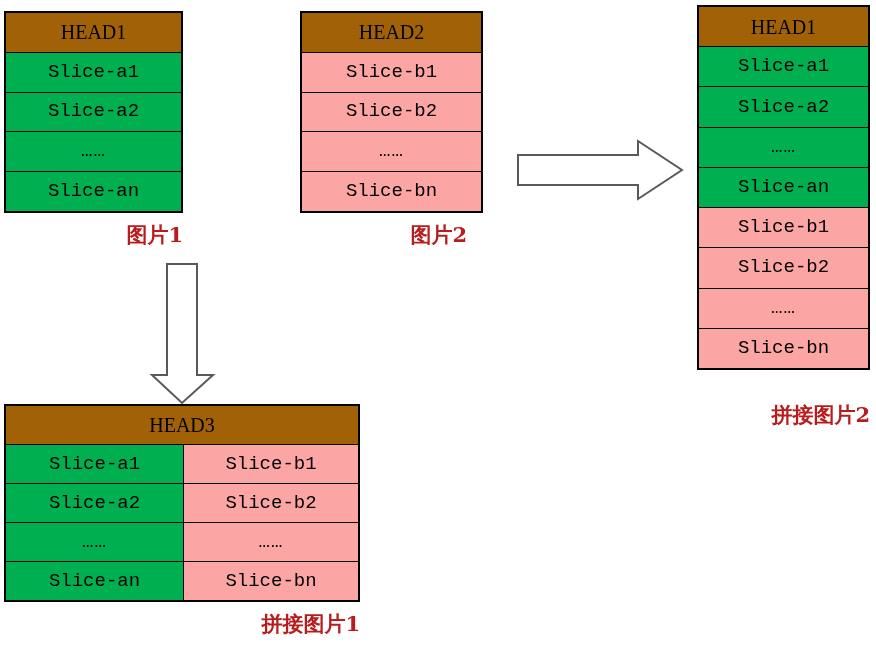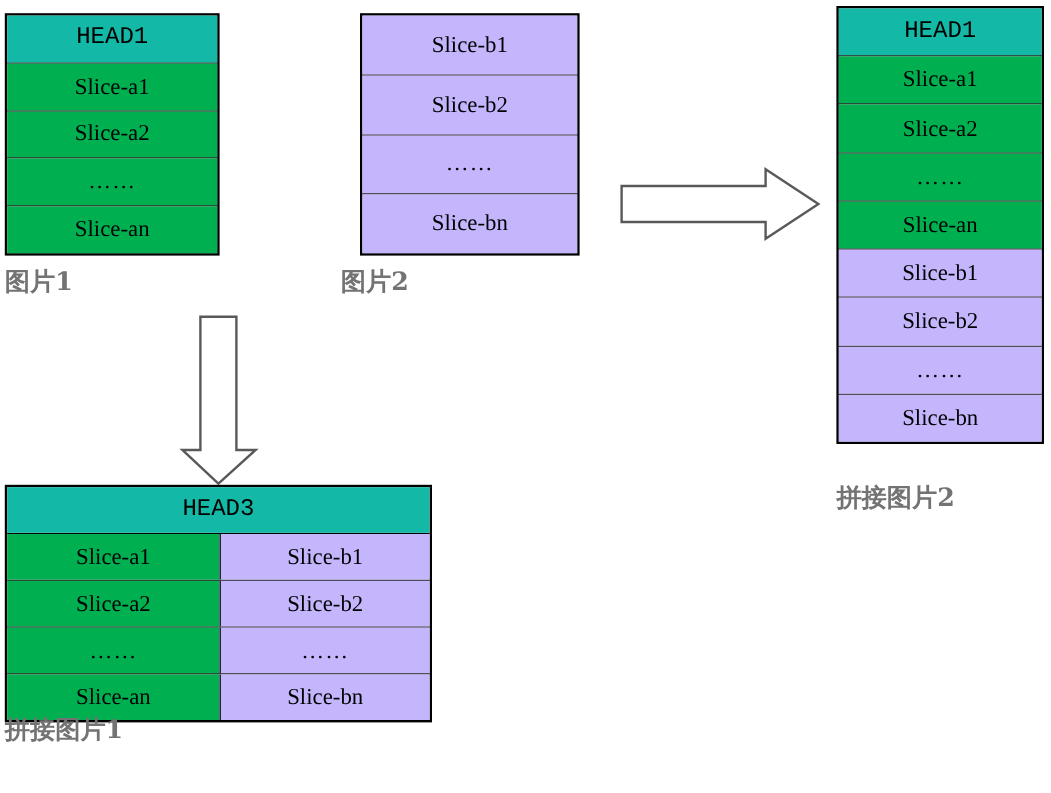--- a/index.html
+++ b/index.html
@@ -30,46 +30,46 @@
     border-bottom: 1.5px solid #000000;
   }
   .row:last-child { border-bottom: none; }
 
   .cell {
     box-sizing: border-box;
     flex: 1 1 0;
     display: flex;
     align-items: center;
     justify-content: center;
-    font-family: Liberation Serif, serif;
+    font-family: Liberation Mono, monospace;
     font-size: 19px;
     color: #000000;
     letter-spacing: 0px;
     line-height: 1;
     white-space: nowrap;
   }
   .cell + .cell { border-left: 1.5px solid #000000; }
 
   .head {
-    background: #14b8a6;
-    font-family: Liberation Mono, monospace;
+    background: #a16207;
+    font-family: Liberation Serif, serif;
     font-size: 20px;
   }
   .green  { background: #00B050; }
-  .orange { background: #c4b5fd; }
+  .orange { background: #fca5a5; }
   .dots   { font-size: 19px; letter-spacing: 1px; }
 
   
   .caption {
     position: absolute;
-    text-align: left;
+    text-align: right;
     font-family: "DejaVu Serif", "Liberation Serif", serif;
     font-size: 21px;
     font-weight: bold;
-    color: #737373;
+    color: #b91c1c;
     white-space: nowrap;
     line-height: 1;
   }
 
   
   .arrow { position: absolute; }
   .arrow svg { display: block; }
 </style>
 </head>
 <body>
@@ -87,20 +87,23 @@
   <div class="row">
     <div class="cell green dots">……</div>
   </div>
   <div class="row">
     <div class="cell green">Slice-an</div>
   </div>
 </div>
 <div class="caption" style="left:4px; top:224px; width:179px;">图片1</div>
 
 <div class="stack" style="left:300px; top:11px; width:183px; height:202px;">
+  <div class="row">
+    <div class="cell head">HEAD2</div>
+  </div>
   <div class="row">
     <div class="cell orange">Slice-b1</div>
   </div>
   <div class="row">
     <div class="cell orange">Slice-b2</div>
   </div>
   <div class="row">
     <div class="cell orange dots">……</div>
   </div>
   <div class="row">
@@ -166,13 +169,13 @@
   </div>
   <div class="row">
     <div class="cell green dots" style="flex:0 0 177px;">……</div>
     <div class="cell orange dots">……</div>
   </div>
   <div class="row">
     <div class="cell green" style="flex:0 0 177px;">Slice-an</div>
     <div class="cell orange">Slice-bn</div>
   </div>
 </div>
-<div class="caption" style="left:4px; top:597px; width:356px;">拼接图片1</div>
+<div class="caption" style="left:4px; top:613px; width:356px;">拼接图片1</div>
 
 </body></html>

